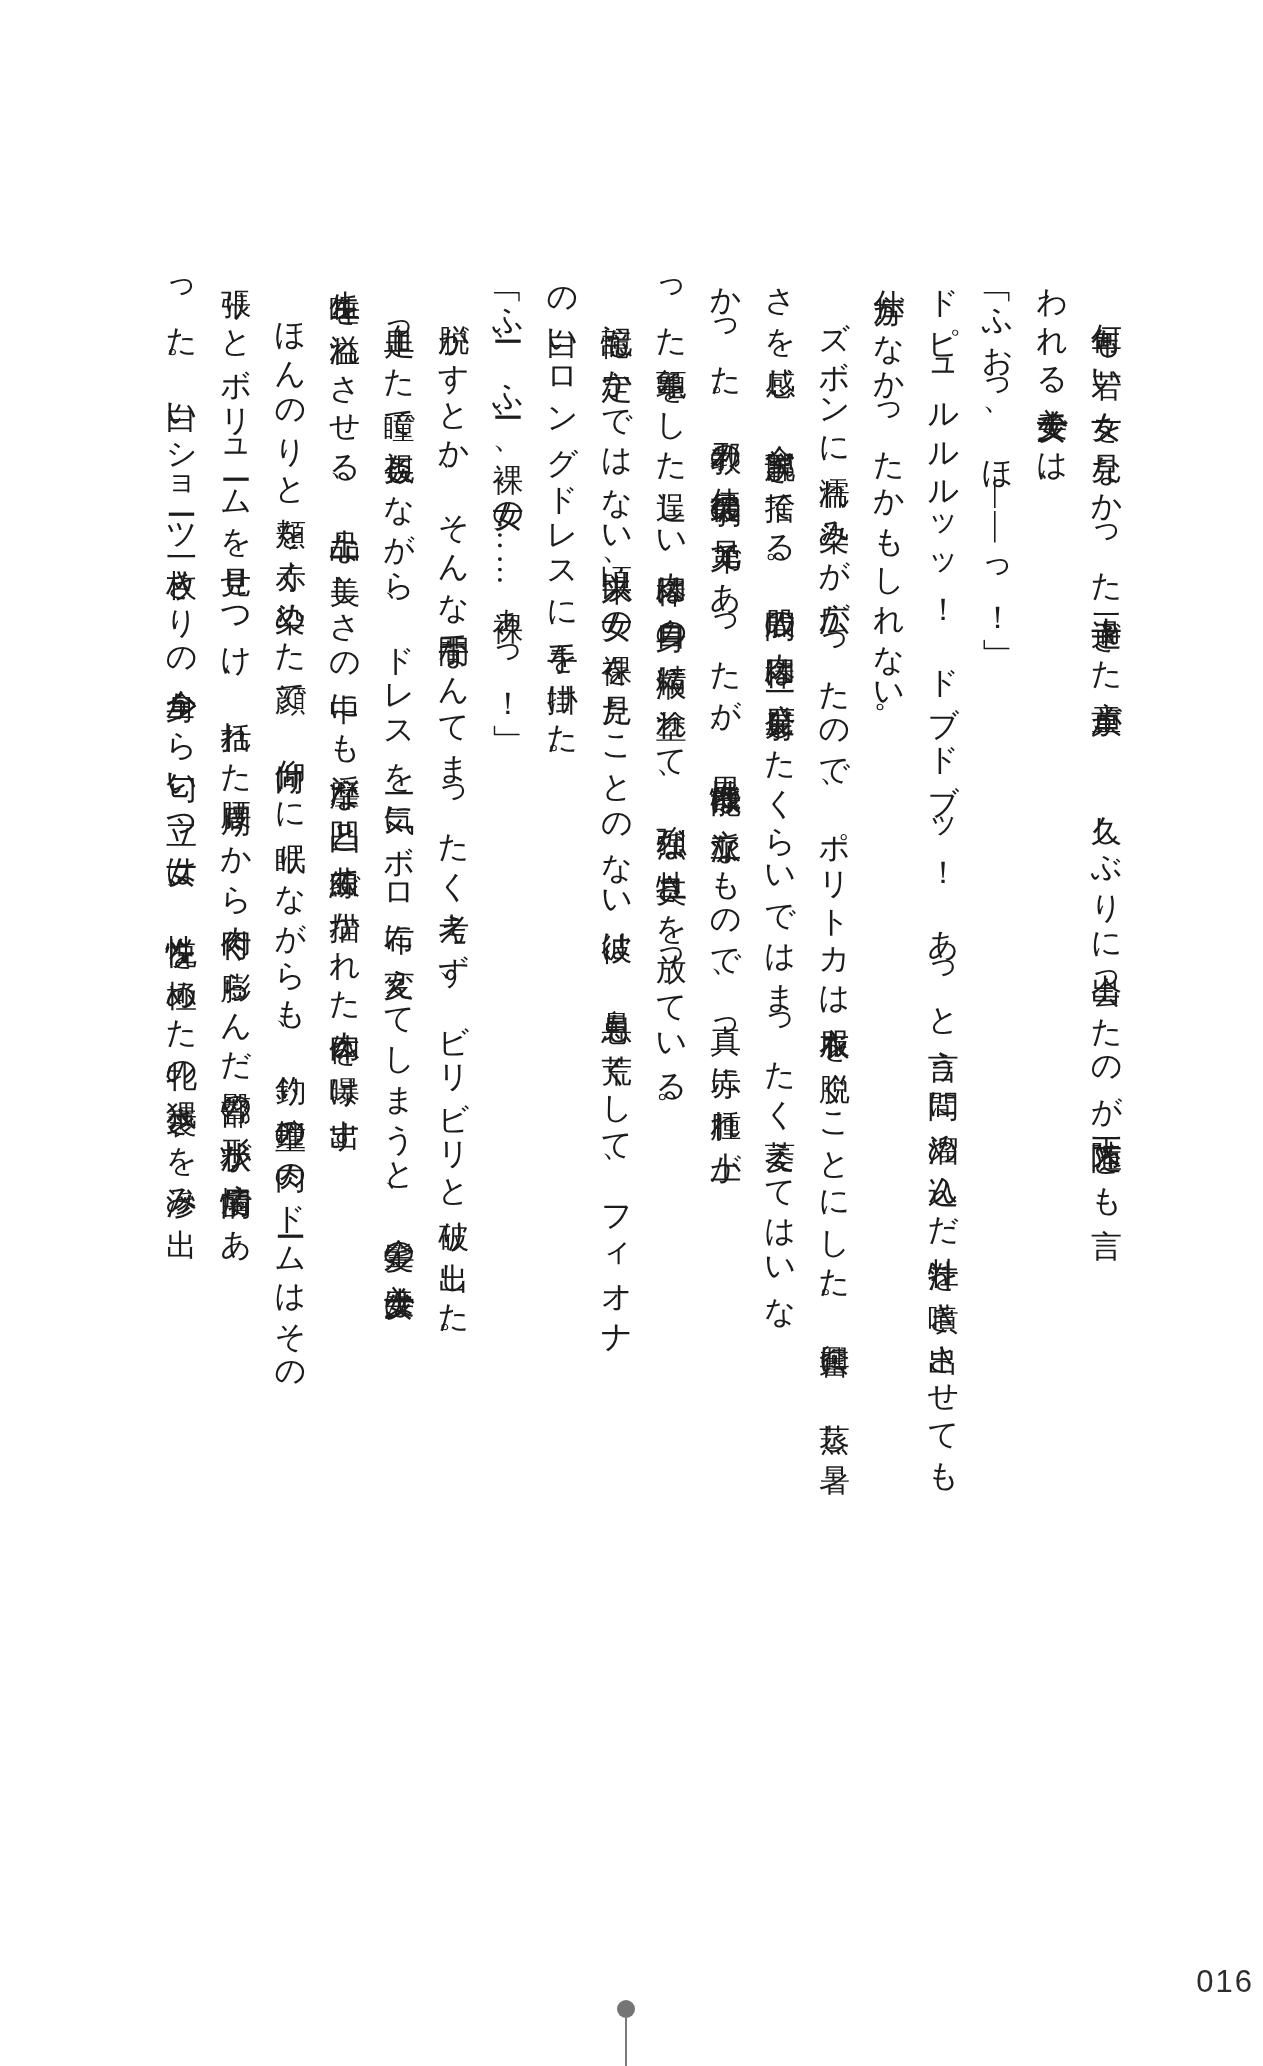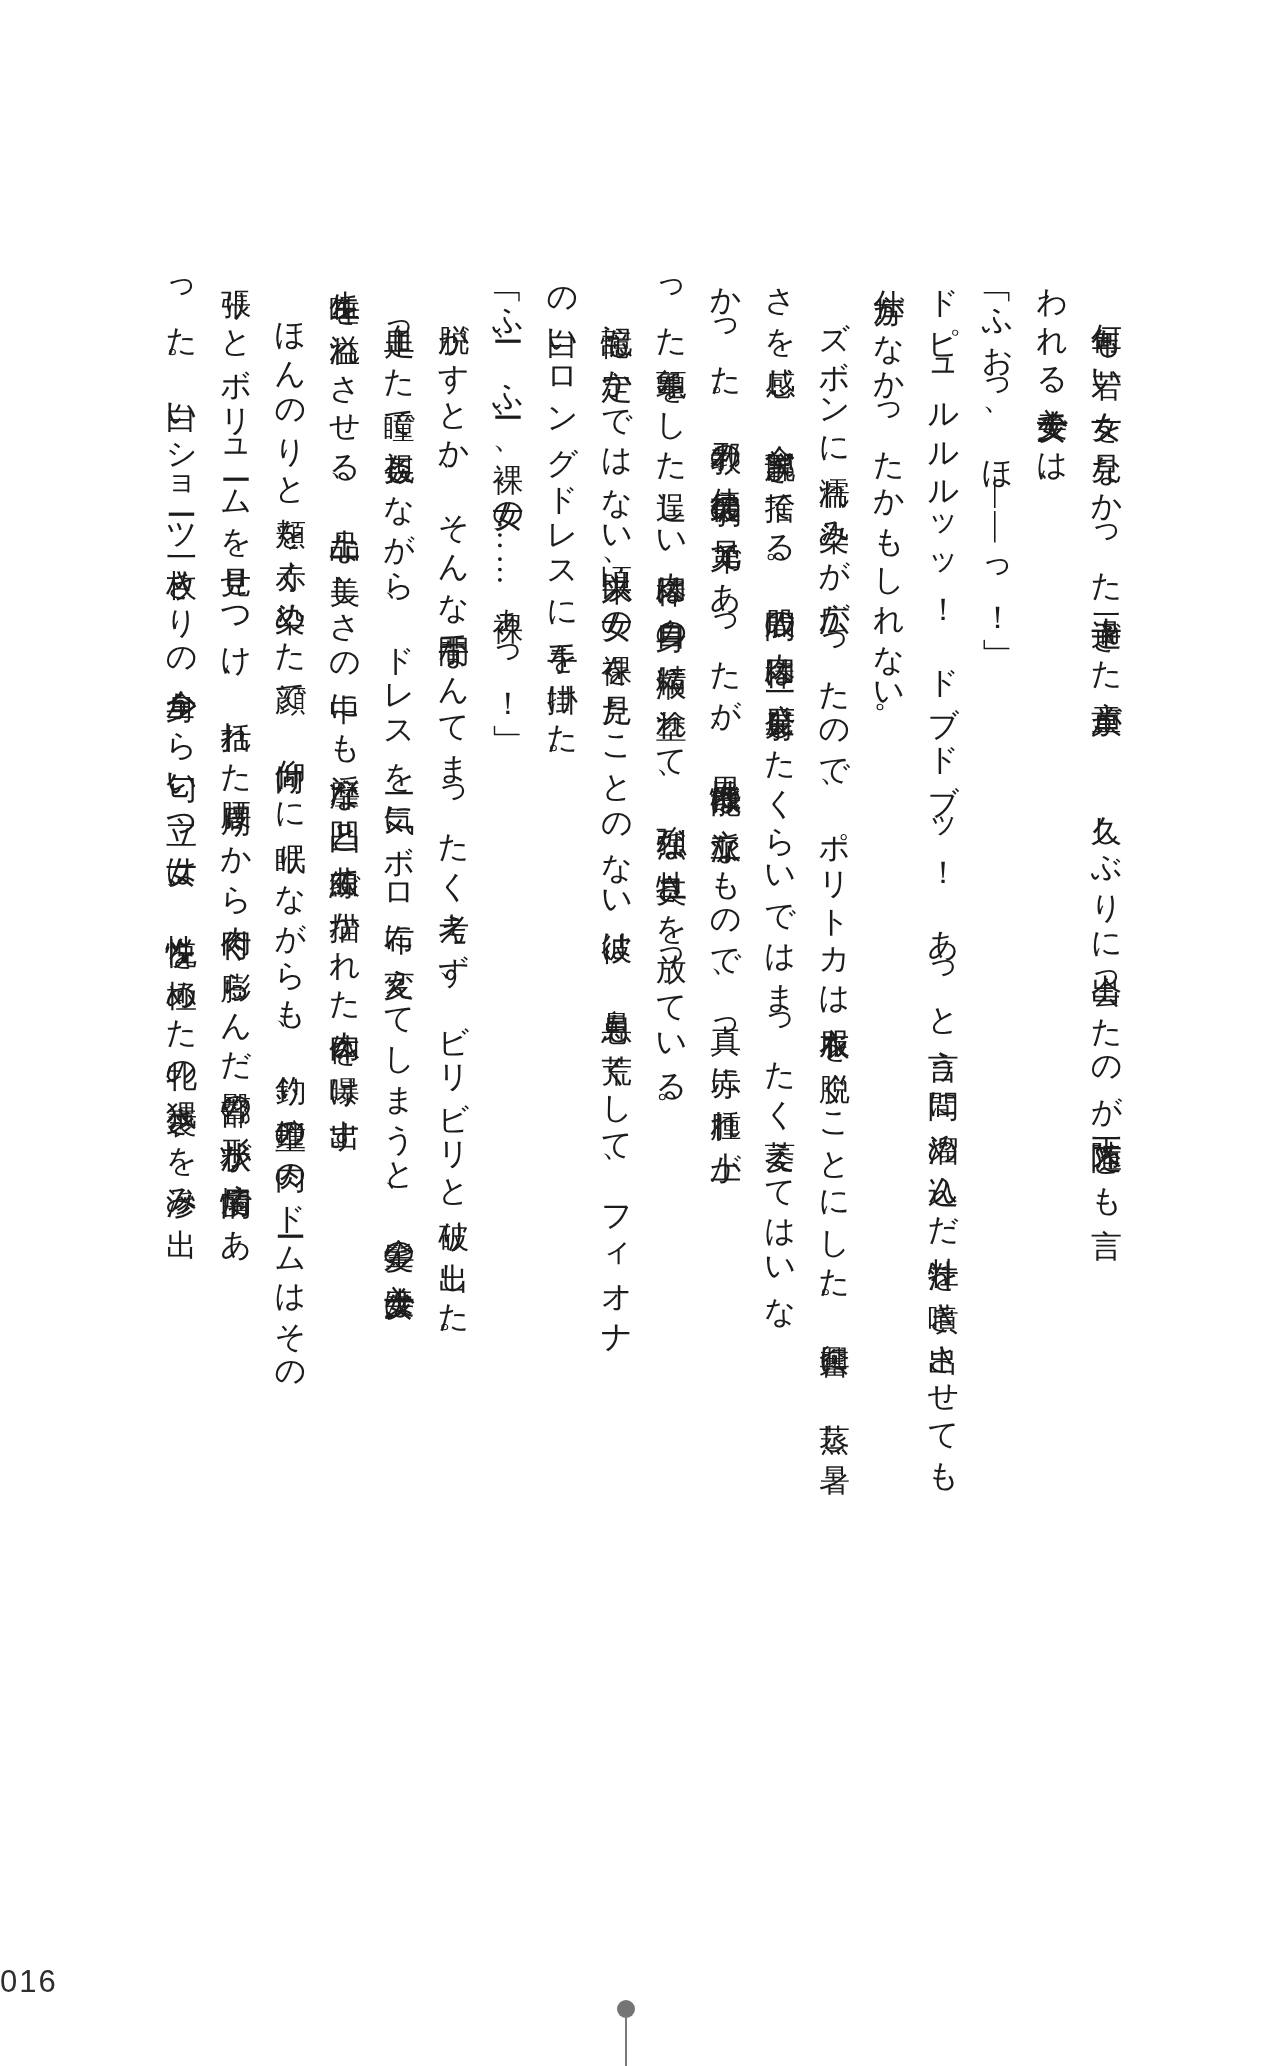--- a/index.html
+++ b/index.html
@@ -32,21 +32,21 @@
   }
   .indent-full { text-indent: 34.4px; }
   .indent-half { text-indent: 17.2px; }
   .indent-none { text-indent: 0; }
 
   .page-number {
     position: absolute;
     top: 1964px;
     left: 0;
     width: 1254px;
-    text-align: left;
+    text-align: right;
     font-family: "Liberation Sans", "DejaVu Sans", sans-serif;
     font-weight: 300;
     font-size: 31px;
     letter-spacing: 2px;
     color: #2e2e2e;
   }
   .footer-dot {
     position: absolute;
     top: 2000px;
     left: 617px;

